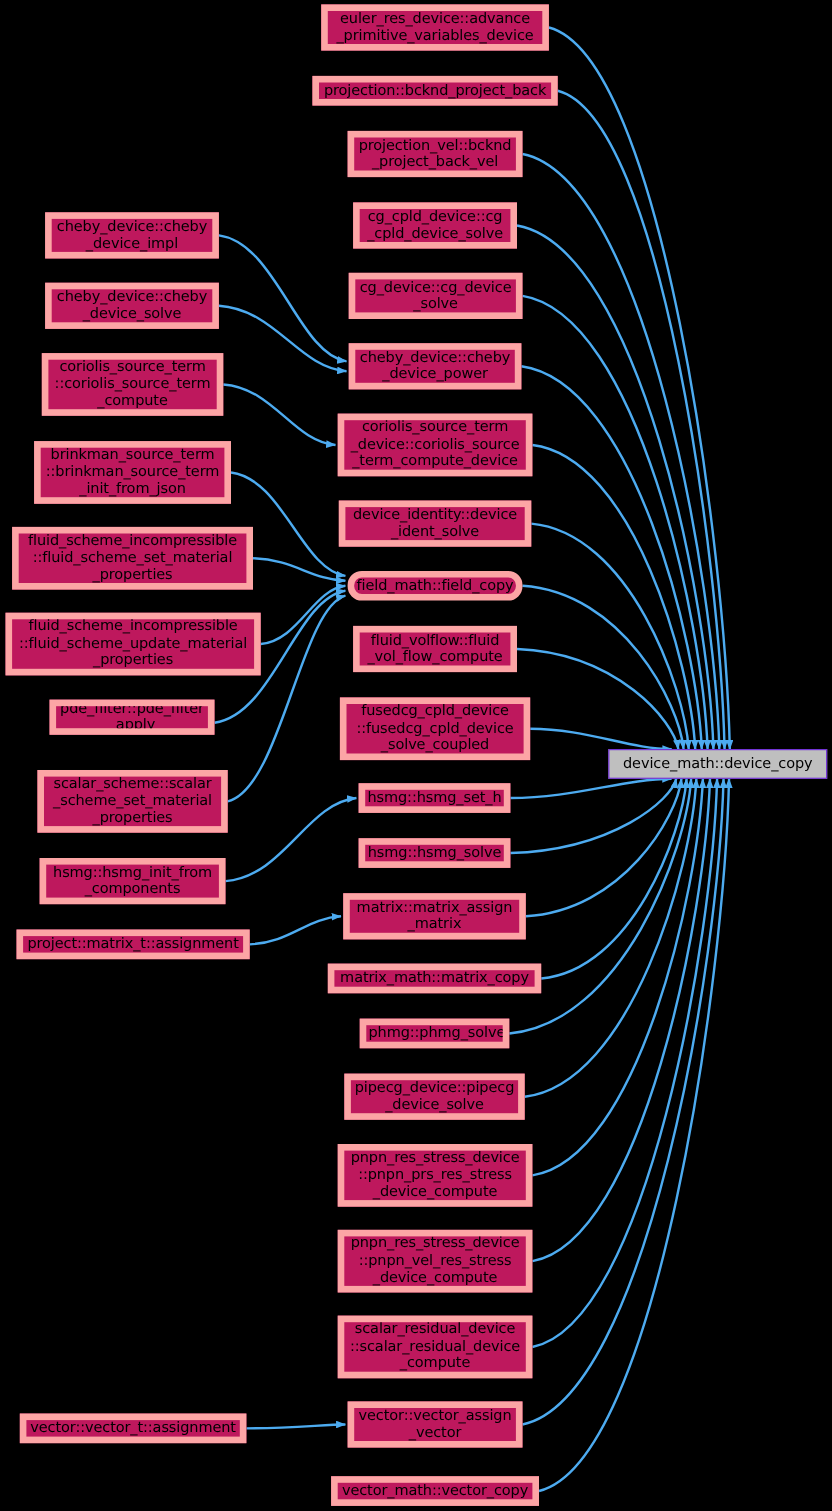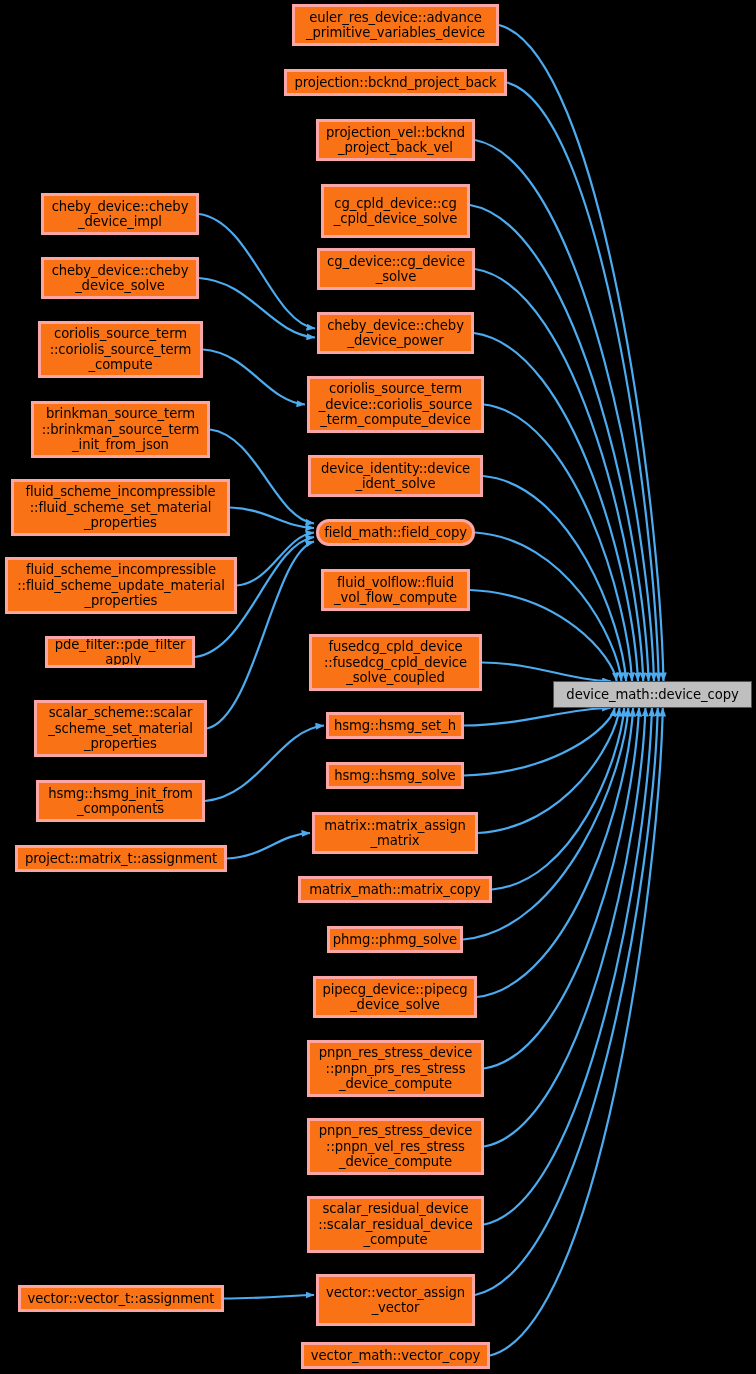--- a/index.html
+++ b/index.html
@@ -19,22 +19,22 @@
     position: absolute;
     left: 0;
     top: 0;
     width: 756px;
     height: 1374px;
     pointer-events: none;
   }
   .node {
     position: absolute;
     box-sizing: border-box;
-    background: #f97316;
-    border: 3px solid #fca5a5;
+    background: #be185d;
+    border: 6px solid #fca5a5;
     display: flex;
     align-items: center;
     justify-content: center;
     text-align: center;
     color: #000000;
     font-size: 13.2px;
     line-height: 15.5px;
     letter-spacing: -0.1px;
     white-space: pre-line;
     padding: 0 2px;
@@ -120,21 +120,21 @@
 _properties</span></div>
       <div class="node" style="left: 36px; top: 780px; width: 169px; height: 42px;"><span class="node-label">hsmg::hsmg_init_from
 _components</span></div>
       <div class="node" style="left: 15px; top: 845px; width: 212px; height: 27px;"><span class="node-label">project::matrix_t::assignment</span></div>
       <div class="node" style="left: 18px; top: 1285px; width: 206px; height: 27px; align-items: center;"><span class="node-label">vector::vector_t::assignment</span></div>
       <div class="node" style="left: 292px; top: 4px; width: 207px; height: 42px;"><span class="node-label">euler_res_device::advance
 _primitive_variables_device</span></div>
       <div class="node" style="left: 284px; top: 69px; width: 223px; height: 27px;"><span class="node-label">projection::bcknd_project_back</span></div>
       <div class="node" style="left: 316px; top: 119px; width: 159px; height: 42px;"><span class="node-label">projection_vel::bcknd
 _project_back_vel</span></div>
-      <div class="node" style="left: 321px; top: 184px; width: 149px; height: 54px;"><span class="node-label">cg_cpld_device::cg
+      <div class="node" style="left: 321px; top: 184px; width: 149px; height: 42px;"><span class="node-label">cg_cpld_device::cg
 _cpld_device_solve</span></div>
       <div class="node" style="left: 317px; top: 248px; width: 158px; height: 42px;"><span class="node-label">cg_device::cg_device
 _solve</span></div>
       <div class="node" style="left: 317px; top: 312px; width: 157px; height: 42px;"><span class="node-label">cheby_device::cheby
 _device_power</span></div>
       <div class="node" style="left: 307px; top: 376px; width: 177px; height: 57px;"><span class="node-label">coriolis_source_term
 _device::coriolis_source
 _term_compute_device</span></div>
       <div class="node" style="left: 308px; top: 455px; width: 175px; height: 42px;"><span class="node-label">device_identity::device
 _ident_solve</span></div>
@@ -154,18 +154,18 @@
 _device_solve</span></div>
       <div class="node" style="left: 307px; top: 1040px; width: 177px; height: 57px;"><span class="node-label">pnpn_res_stress_device
 ::pnpn_prs_res_stress
 _device_compute</span></div>
       <div class="node" style="left: 307px; top: 1118px; width: 177px; height: 57px;"><span class="node-label">pnpn_res_stress_device
 ::pnpn_vel_res_stress
 _device_compute</span></div>
       <div class="node" style="left: 307px; top: 1196px; width: 177px; height: 57px;"><span class="node-label">scalar_residual_device
 ::scalar_residual_device
 _compute</span></div>
-      <div class="node" style="left: 316px; top: 1274px; width: 159px; height: 52px;"><span class="node-label">vector::vector_assign
+      <div class="node" style="left: 316px; top: 1274px; width: 159px; height: 42px;"><span class="node-label">vector::vector_assign
 _vector</span></div>
       <div class="node" style="left: 301px; top: 1342px; width: 189px; height: 27px;"><span class="node-label">vector_math::vector_copy</span></div>
       <div class="node target" style="left: 553px; top: 681px; width: 199px; height: 27px;"><span class="node-label">device_math::device_copy</span></div>
     </div>
 </div>
 
 </body></html>

